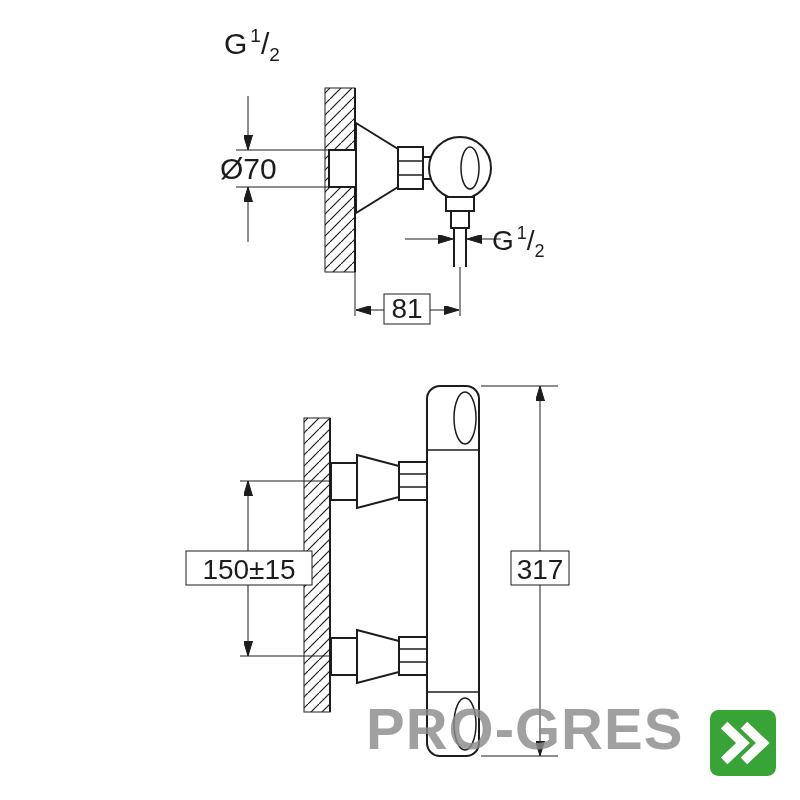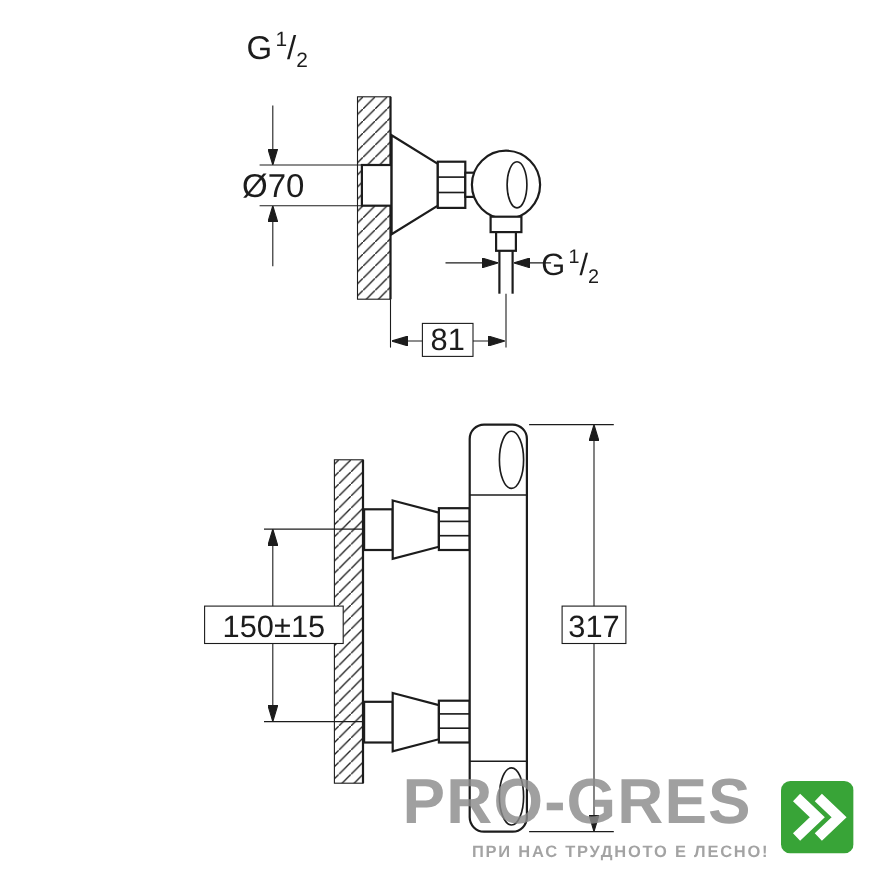--- a/index.html
+++ b/index.html
@@ -126,21 +126,20 @@
       <rect x="186" y="551" width="126" height="34" fill="#ffffff" stroke="none"></rect>
       <text x="249" y="579" text-anchor="middle" font-size="28">150±15</text>
 
       <rect x="511" y="551" width="58" height="34" fill="#ffffff" stroke="none"></rect>
       <text x="540" y="579" text-anchor="middle" font-size="28">317</text>
     </g>
   </svg>
 
   <div class="watermark">
     <div class="wm-brand">PRO-GRES</div>
-    <div class="wm-tagline">ПРИ НАС ТРУДНОТО Е ЛЕСНО!</div>
     <svg class="wm-logo" width="66" height="66" viewBox="0 0 70 70">
       <rect x="0" y="0" width="70" height="70" rx="9" fill="#38a437"></rect>
       <polyline points="15,16 35,35 15,54" fill="none" stroke-width="10" stroke="#ffffff"></polyline>
       <polyline points="36,16 56,35 36,54" fill="none" stroke-width="10" stroke="#ffffff"></polyline>
     </svg>
   </div>
 
 </div>
 
 </body></html>

